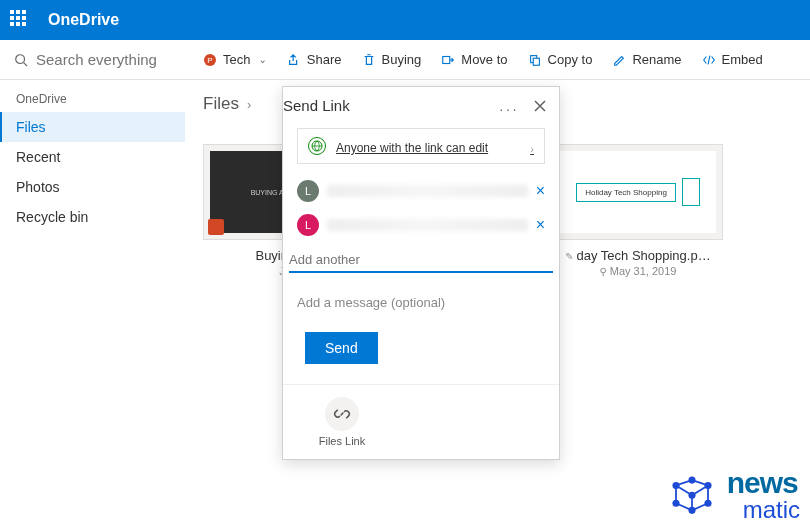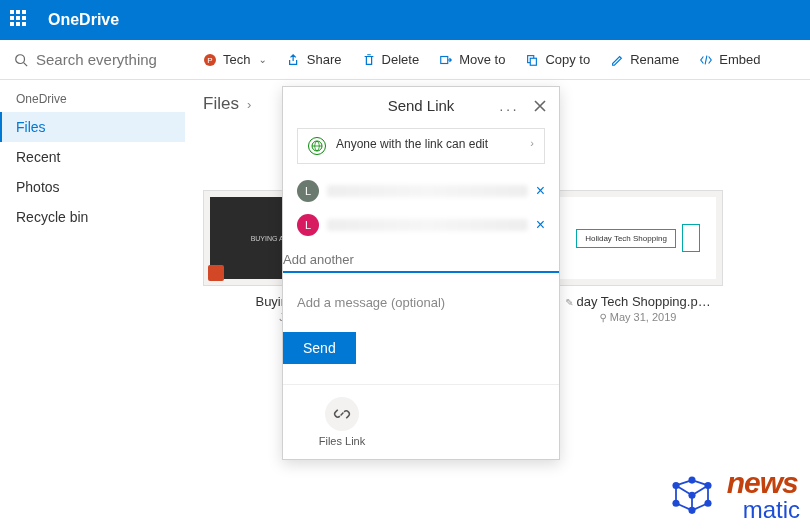--- a/index.html
+++ b/index.html
@@ -26,60 +26,60 @@
   .sidebar { width: 185px; padding-top: 6px; }
   .sb-title { font-size: 12px; color: #666; padding: 6px 16px 6px; }
   .sb-item { font-size: 14px; color: #333; padding: 7px 16px; cursor: pointer; }
   .sb-item.sel { background: #e5f1fb; color: #0078d4; font-weight: 400; border-left: 2px solid #0078d4; padding-left: 14px; }
 
   .content { flex: 1; position: relative; padding: 14px 18px; }
   .bc { font-size: 17px; color: #555; display: flex; align-items: center; gap: 8px; }
   .bc .chv { color: #888; font-size: 13px; }
 
   .files { display: flex; gap: 60px; margin-top: 30px; }
-  .card { width: 170px; margin-top: 46px; }
+  .card { width: 170px; }
   .thumb { width: 170px; height: 96px; background: #f3f2f1; border: 1px solid #ddd; position: relative; overflow: hidden; }
   .thumb.pp::after { content: ""; position: absolute; bottom: 4px; left: 4px; width: 16px; height: 16px; background: #d24726; border-radius: 2px; }
   .th1 { position: absolute; inset: 6px; background: #2b2b2b; display:flex;align-items:center;justify-content:center;color:#ccc;font-size:7px;text-align:center;padding:4px;}
   .th2 { position: absolute; inset: 6px; background: #fff; display:flex;align-items:center;justify-content:center;}
   .th2 .box { border:1px solid #0aa; padding:4px 8px; font-size:8px; color:#333; text-align:center; }
   .th2 .ph { width:18px;height:28px;border:1px solid #0aa;margin-left:6px;}
   .fname { font-size: 13px; color: #333; margin-top: 8px; text-align: center; white-space: nowrap; overflow: hidden; text-overflow: ellipsis; }
   .fdate { font-size: 11px; color: #888; text-align: center; margin-top: 2px; }
 
   
   .dialog { position: absolute; left: 282px; top: 86px; width: 278px; background: #fff; border: 1px solid #d0d0d0; box-shadow: 0 4px 14px rgba(0,0,0,.15); z-index: 10; }
-  .dhdr { text-align: center; padding: 10px 0 6px; position: relative; }
+  .dhdr { padding: 10px 0 6px; position: relative; }
   .dhdr .dt { font-size: 15px; color: #333; font-weight: 400; }
   .dhdr .ds { font-size: 11px; color: #666; margin-top: 1px; }
   .dhdr .more { position: absolute; right: 40px; top: 14px; color: #666; cursor: pointer; letter-spacing: 2px; font-size: 14px;}
   .dhdr .close { position: absolute; right: 12px; top: 12px; color: #666; cursor: pointer; }
-  .perm { margin: 8px 14px 10px; border: 1px solid #e0e0e0; padding: 8px 10px; display: flex; align-items: flex-start; gap: 10px; font-size: 12px; color: #333; cursor: pointer; }
+  .perm { margin: 8px 14px 10px; border: 1px solid #e0e0e0; padding: 8px 10px; display: flex; align-items: flex-end; gap: 10px; font-size: 12px; color: #333; cursor: pointer; text-decoration: underline; }
   .perm .gl { width: 18px; height: 18px; border: 1.5px solid #0a8a0a; border-radius: 50%; display:flex;align-items:center;justify-content:center;color:#0a8a0a;font-size:10px;}
   .perm .ar { margin-left: auto; color: #999; font-size: 11px; }
   .recips { padding: 0 14px; }
   .recip { display: flex; align-items: center; gap: 8px; padding: 6px 0; }
   .recip .av { width: 22px; height: 22px; border-radius: 50%; color:#fff; font-size:11px; display:flex;align-items:center;justify-content:center; }
   .recip .nm { flex:1; height: 12px; background: linear-gradient(90deg,#eee,#f6f6f6,#eee); border-radius: 3px; filter: blur(2px); }
   .recip .rm { color: #0078d4; cursor: pointer; font-size: 16px; line-height: 1; }
-  .addrow { padding: 6px 0 2px; }
+  .addrow { padding: 6px 6px 2px; }
   .addrow input { width: 100%; border: none; border-bottom: 2px solid #0078d4; outline: none; font-size: 13px; padding: 4px 0; }
   .msgrow { padding: 20px 14px 0; font-size: 13px; color: #888; }
-  .sendrow { padding: 22px 0 10px; }
+  .sendrow { padding: 22px 22px 10px; }
   .sendbtn { background: #0078d4; color: #fff; border: none; font-size: 14px; padding: 8px 20px; cursor: pointer; }
   .cursor { position: absolute; left: 346px; top: 420px; pointer-events:none; }
   .dsep { height: 1px; background: #eee; margin: 10px 0 8px; }
   .copyrow { display: flex; flex-direction: column; align-items: center; gap: 4px; padding: 4px 0 12px; width: 90px; }
   .copyic { width: 34px; height: 34px; border-radius: 50%; background: #f3f2f1; display:flex;align-items:center;justify-content:center; cursor:pointer;}
   .copylbl { font-size: 11px; color: #555; }
 
   
   .wmark { position:absolute; right:10px; bottom:6px; display:flex; align-items:center; gap:8px; }
   .wmark .hex { width:54px; height:48px; }
-  .wmark .txt { font-size:30px; color:#c2410c; font-weight:400; letter-spacing:-1px; line-height:0.9;font-style:italic;}
+  .wmark .txt { font-size:30px; color:#0369a1; font-weight:400; letter-spacing:-1px; line-height:0.9;}
   .wmark .txt b { font-weight:700; }
   .wmark .sub { font-size:24px; color:#1d4ed8;margin-left:16px; }
 
   svg { display:block; }
 </style>
 </head>
 <body>
 <div class="root">
 
 <div class="topbar">
@@ -125,21 +125,21 @@
             </svg>
           </span>
       <span>Share</span>
     </div>
     <div class="abtn">
       <span class="ico">
             <svg width="14" height="14" viewBox="0 0 16 16">
               <path d="M3 4 L13 4 M5 4 L5 13 L11 13 L11 4 M6 2 L10 2" fill="none" stroke="#0078d4" stroke-width="1.4"></path>
             </svg>
           </span>
-      <span>Delete</span>
+      <span>Buying</span>
     </div>
     <div class="abtn">
       <span class="ico">
             <svg width="14" height="14" viewBox="0 0 16 16">
               <rect x="2" y="4" width="8" height="8" fill="none" stroke="#0078d4" stroke-width="1.3"></rect>
               <path d="M10 8 L14 8 M12 6 L14 8 L12 10" fill="none" stroke="#0078d4" stroke-width="1.3"></path>
             </svg>
           </span>
       <span>Move to</span>
     </div>

